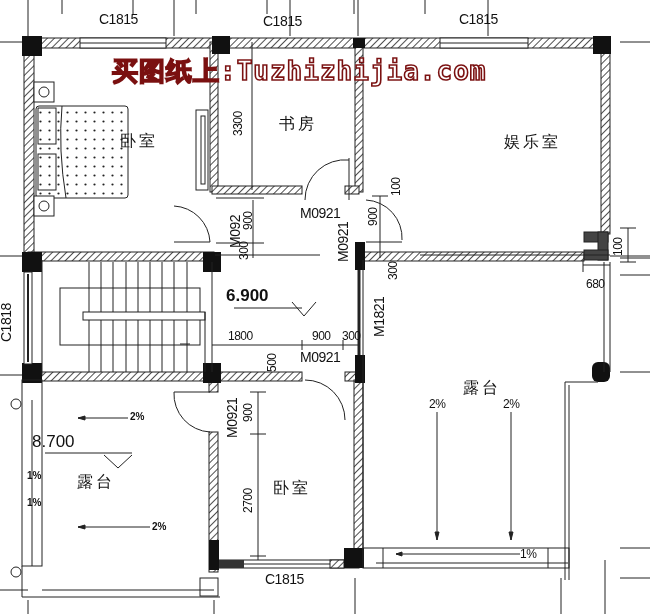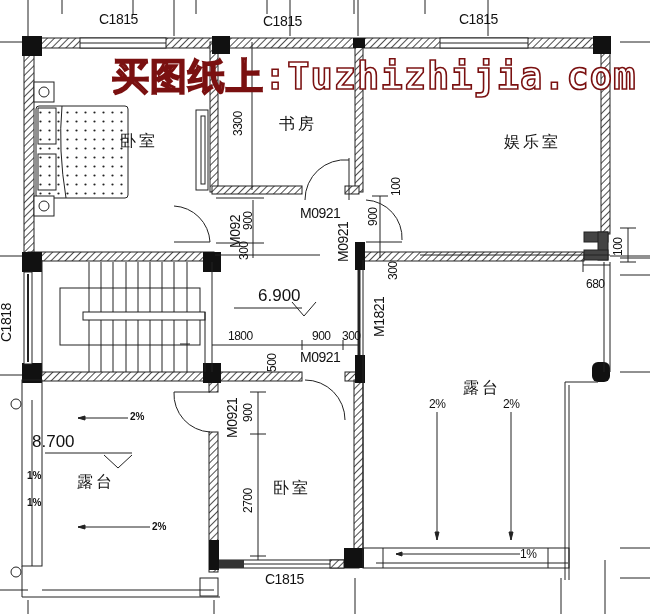--- a/index.html
+++ b/index.html
@@ -5,21 +5,21 @@
   html, body { margin:0; padding:0; background:#ffffff; }
   body { width:650px; height:614px; position:relative; overflow:hidden; font-family:"DejaVu Sans", sans-serif; }
   #plan { position:absolute; left:0; top:0; width:650px; height:614px; }
   .lbl { position:absolute; color:#111; white-space:nowrap; line-height:1; font-family:"Liberation Sans", "DejaVu Sans", sans-serif; }
   .dim { font-size:14px; letter-spacing:-0.5px; }
   .dim-sm { font-size:12px; letter-spacing:-0.5px; }
   .room { font-size:16px; font-family:"DejaVu Sans", sans-serif; letter-spacing:3px; }
   .elev { font-size:17px; }
   .pct { font-size:10px; font-weight:bold; }
   .rot { transform-origin:0 0; transform:rotate(-90deg); }
-  .wm { position:absolute; left:112px; top:58px; font-size:37px; font-weight:bold; color:#ffffff;
+  .wm { position:absolute; left:112px; top:58px; font-size:26px; font-weight:bold; color:#ffffff;
         font-family:"DejaVu Sans Mono", monospace; letter-spacing:1px;
         -webkit-text-stroke:1.6px #7a1010; text-shadow:0 0 0 #7a1010; white-space:nowrap; line-height:1; }
 </style>
 </head>
 <body>
 
 <svg id="plan" width="650" height="614" viewBox="0 0 650 614" xmlns="http://www.w3.org/2000/svg">
   <defs>
     <pattern id="hatch" patternUnits="userSpaceOnUse" width="5" height="5" patternTransform="rotate(45)">
       <rect width="5" height="5" fill="#fff"></rect>
@@ -250,21 +250,21 @@
 <div class="lbl room" style="left:77px;top:474px;">露台</div>
 <div class="lbl room" style="left:273px;top:480px;">卧室</div>
 
 <div class="lbl dim" style="left:300px;top:206px;">M0921</div>
 <div class="lbl dim rot" style="left:228px;top:248px;">M092</div>
 <div class="lbl dim rot" style="left:336px;top:262px;">M0921</div>
 <div class="lbl dim" style="left:300px;top:350px;">M0921</div>
 <div class="lbl dim rot" style="left:372px;top:337px;">M1821</div>
 <div class="lbl dim rot" style="left:225px;top:438px;">M0921</div>
 
-<div class="lbl elev" style="left:258px;top:287px;">6.900</div>
+<div class="lbl elev" style="left:226px;top:287px;font-weight:bold;">6.900</div>
 <div class="lbl elev" style="left:32px;top:433px;">8.700</div>
 
 <div class="lbl dim-sm rot" style="left:232px;top:136px;">3300</div>
 <div class="lbl dim-sm rot" style="left:242px;top:230px;">900</div>
 <div class="lbl dim-sm rot" style="left:238px;top:260px;">300</div>
 <div class="lbl dim-sm rot" style="left:367px;top:226px;">900</div>
 <div class="lbl dim-sm rot" style="left:390px;top:196px;">100</div>
 <div class="lbl dim-sm rot" style="left:387px;top:280px;">300</div>
 <div class="lbl dim-sm" style="left:228px;top:330px;">1800</div>
 <div class="lbl dim-sm" style="left:312px;top:330px;">900</div>

